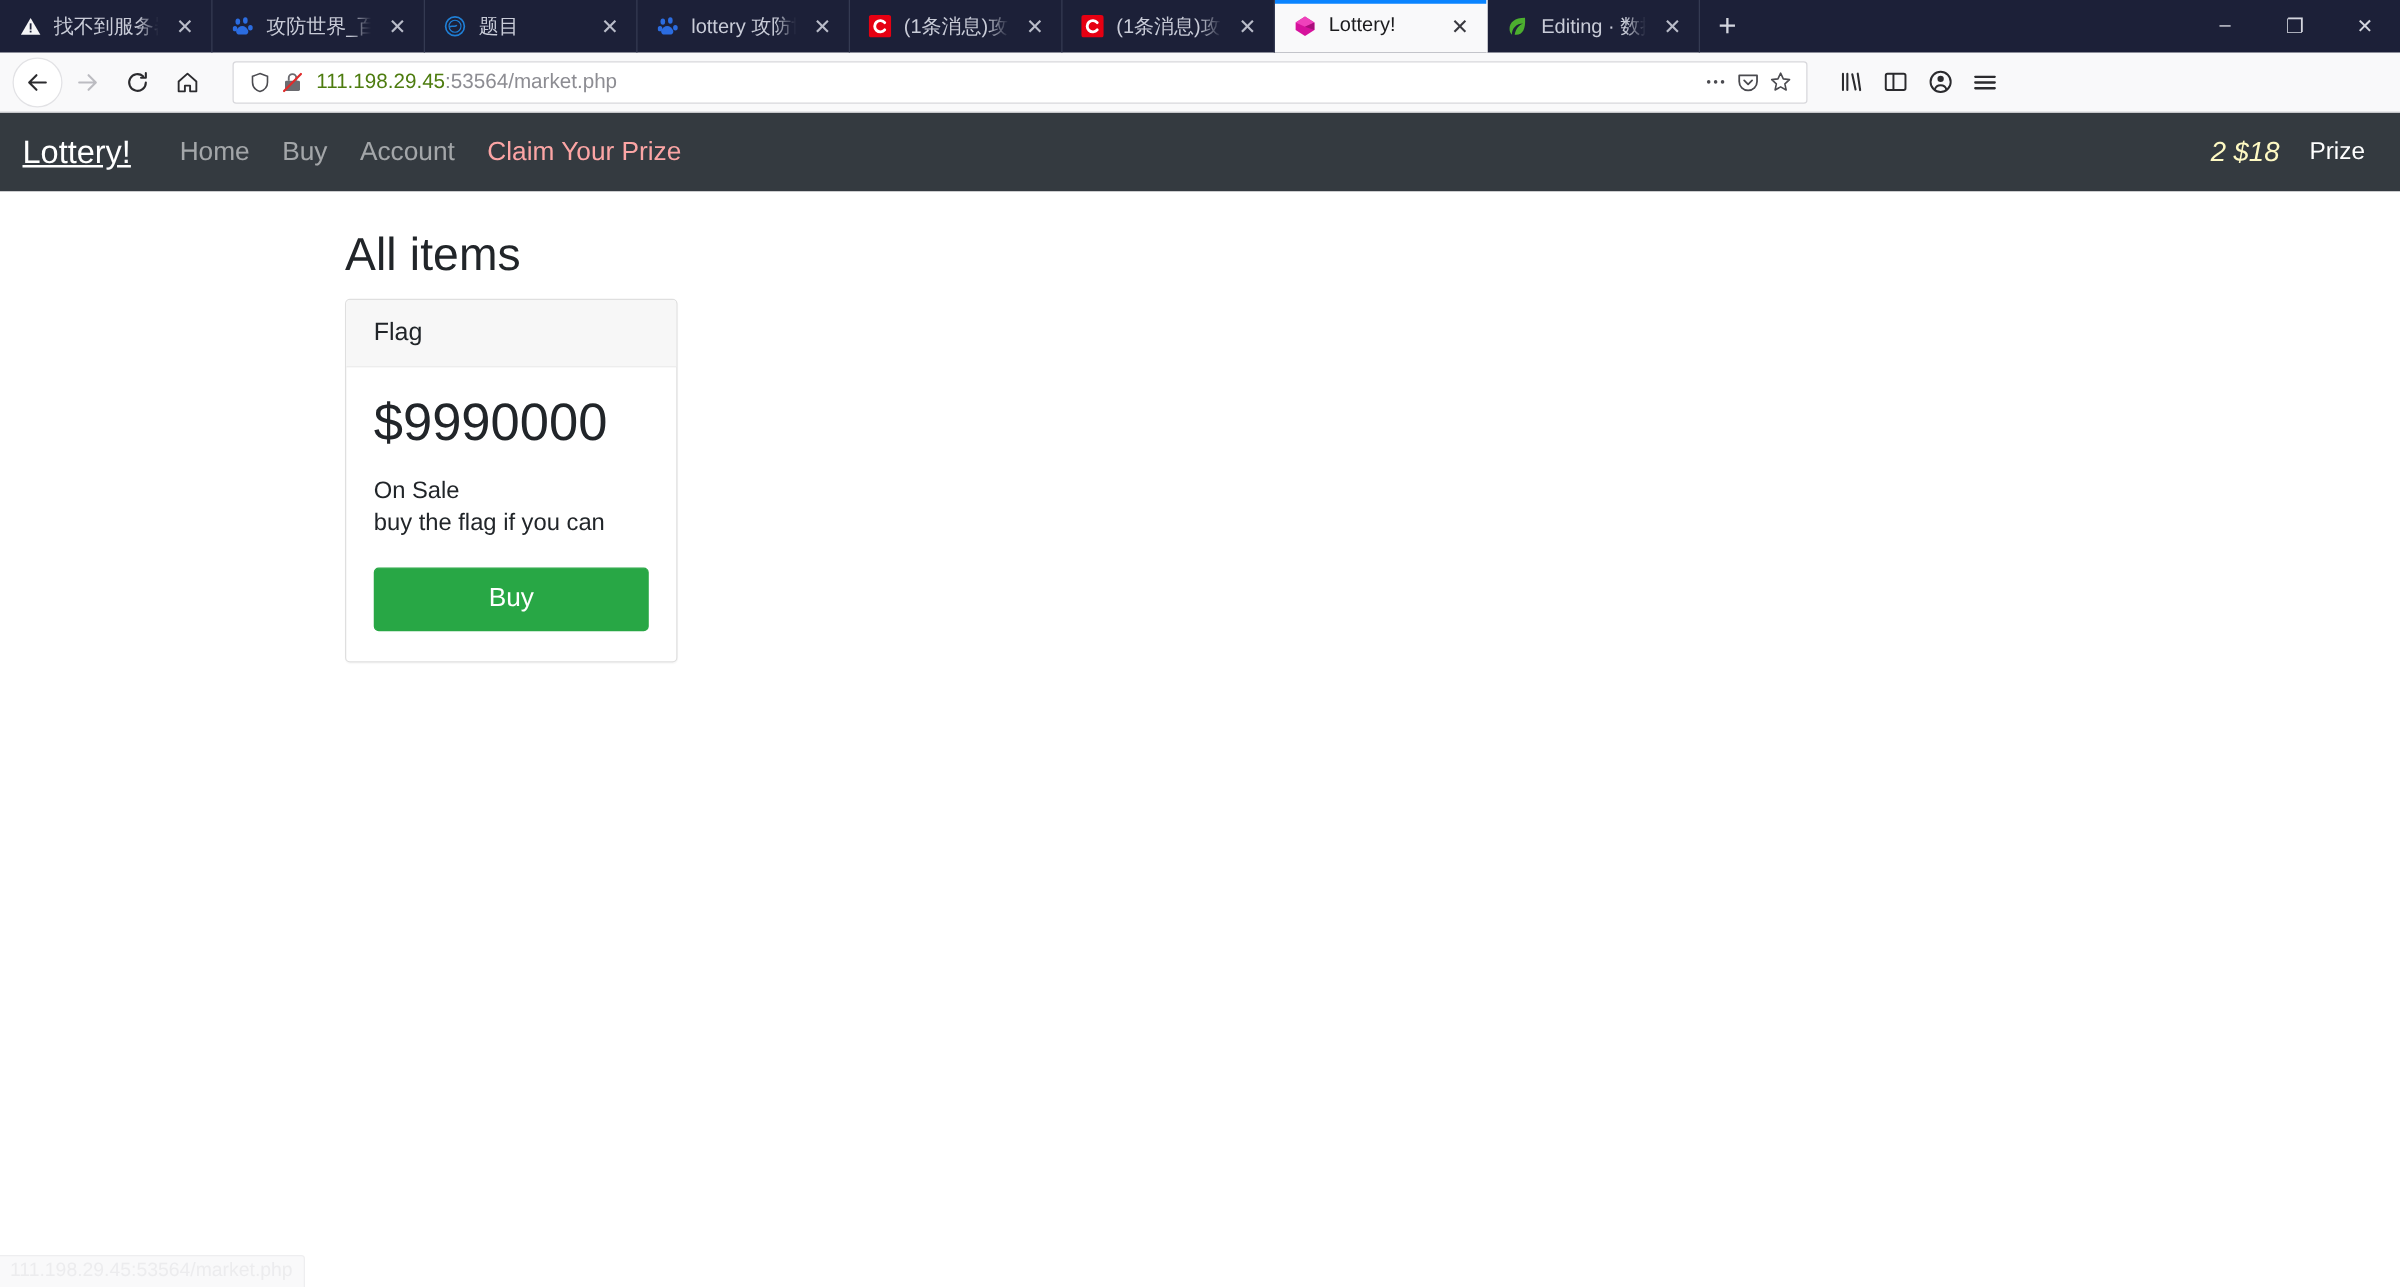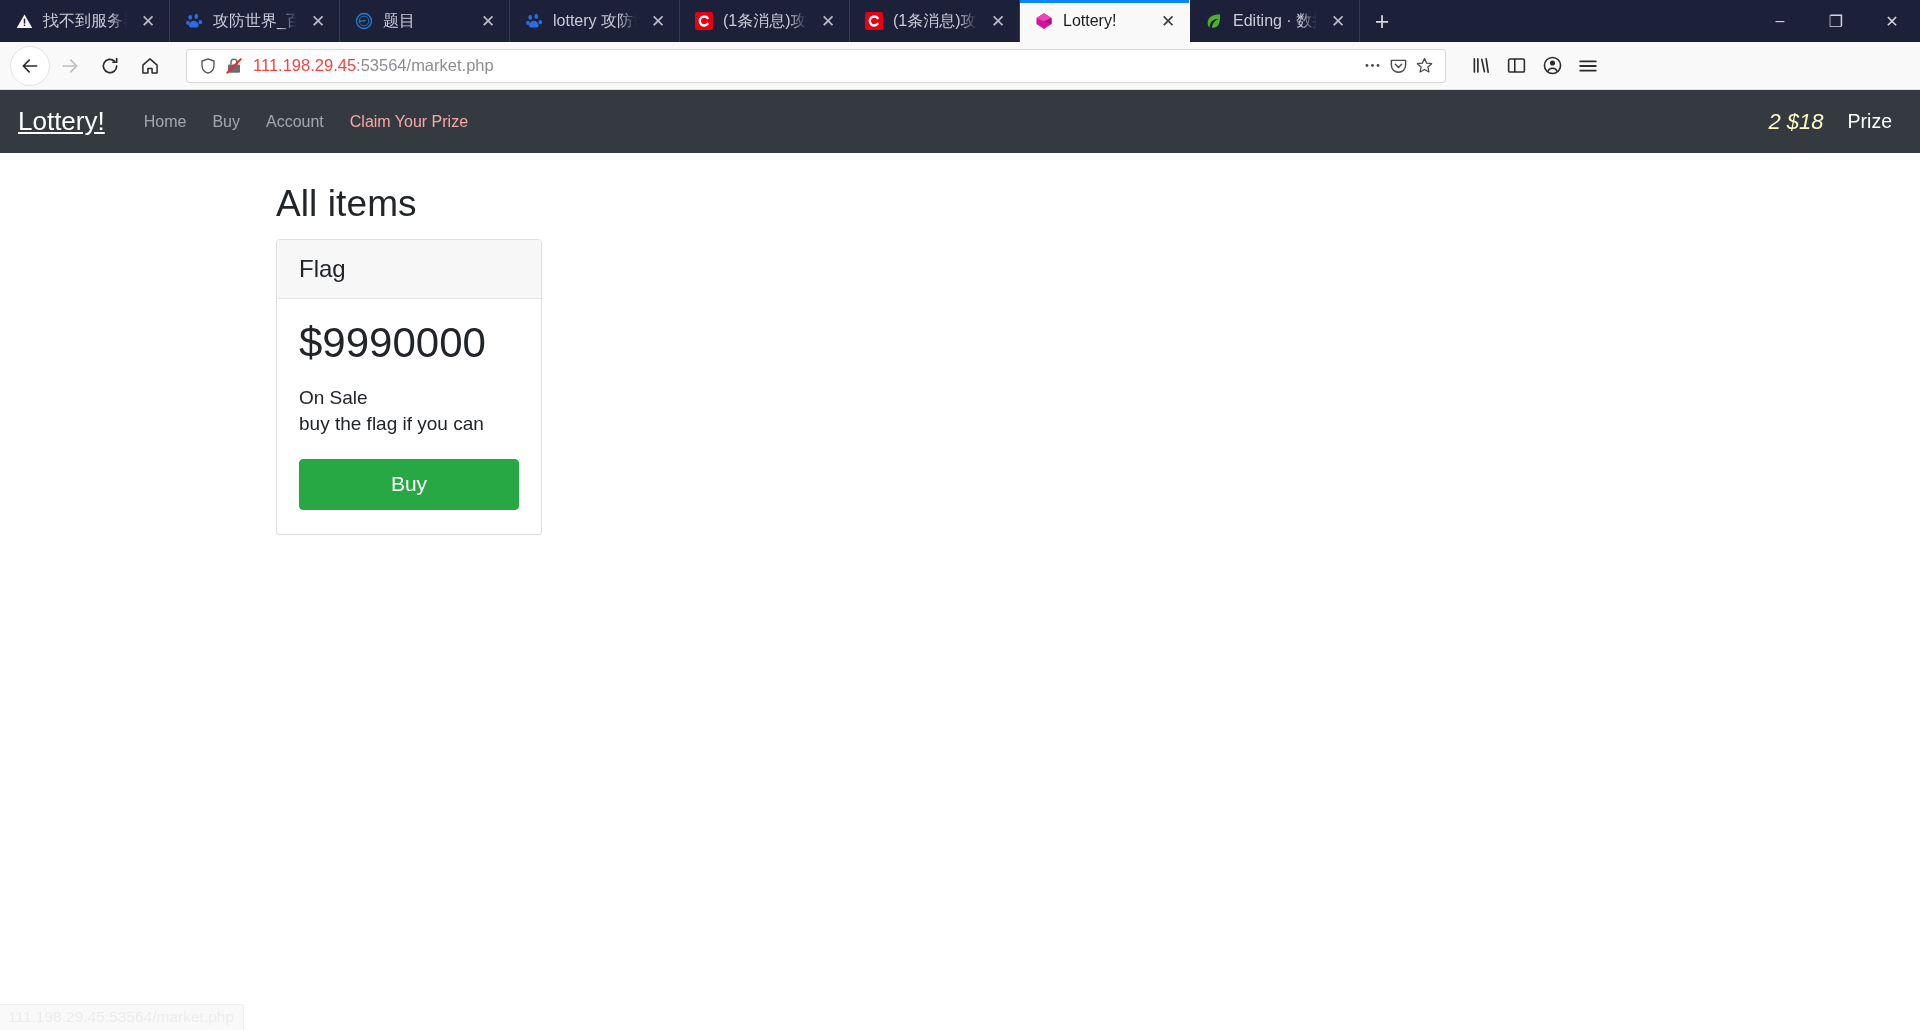--- a/index.html
+++ b/index.html
@@ -123,21 +123,21 @@
   }
   .urlbar .ico { display: flex; align-items: center; justify-content: center; width: 26px; height: 26px; flex: 0 0 26px; }
   .urlbar .urltext {
     flex: 1 1 auto;
     font-size: 16.5px;
     color: #8d8d93;
     padding-left: 6px;
     white-space: nowrap;
     overflow: hidden;
   }
-  .urlbar .urltext b { color: #ef4444; font-weight: normal; }
+  .urlbar .urltext b { color: #4d7c0f; font-weight: normal; }
   .urlbar .tail { display: flex; align-items: center; }
   .urlbar .tail .ico { width: 28px; color: #4a4a4f; }
 
   .chrome-right { display: flex; align-items: center; padding-left: 6px; }
   .chrome-right .navbtn { width: 36px; }
 
   
   .viewport {
     flex: 1 1 auto;
     background: #ffffff;
@@ -154,21 +154,21 @@
   }
   .brand {
     color: #ffffff;
     font-size: 26px;
     margin-right: 26px;
     white-space: nowrap;
   }
   .site-nav .links { display: flex; align-items: center; gap: 0; }
   .site-nav .links a {
     color: rgba(255,255,255,0.55);
-    font-size: 16px;
+    font-size: 21px;
     text-decoration: none;
     padding: 0 13px;
     white-space: nowrap;
   }
   .site-nav .links a.active { color: #fca5a5; }
   .site-nav .right {
     margin-left: auto;
     display: flex;
     align-items: center;
     gap: 0;
@@ -212,21 +212,21 @@
     width: 266px;
     border: 1px solid #dfdfdf;
     border-radius: 4px;
     background: #ffffff;
     box-shadow: 0 1px 1px rgba(0,0,0,0.03);
   }
   .card-header {
     background: #f7f7f7;
     border-bottom: 1px solid #e4e4e4;
     padding: 15px 22px;
-    font-size: 24px;
+    font-size: 20px;
     color: #212529;
     border-radius: 3px 3px 0 0;
   }
   .card-body {
     padding: 22px 22px 24px 22px;
   }
   .price {
     font-size: 42px;
     color: #212529;
     line-height: 1.05;

